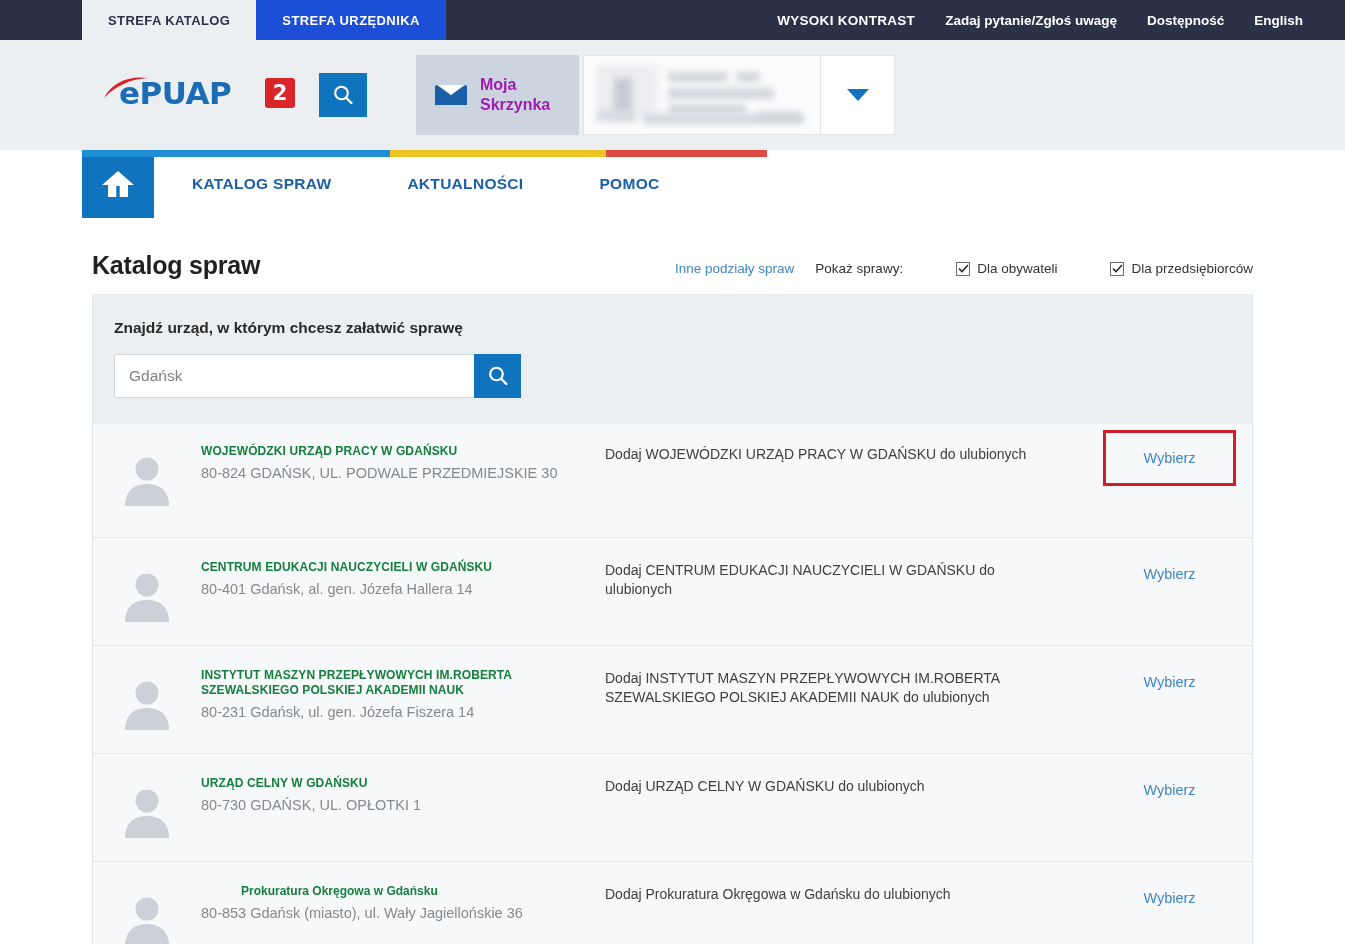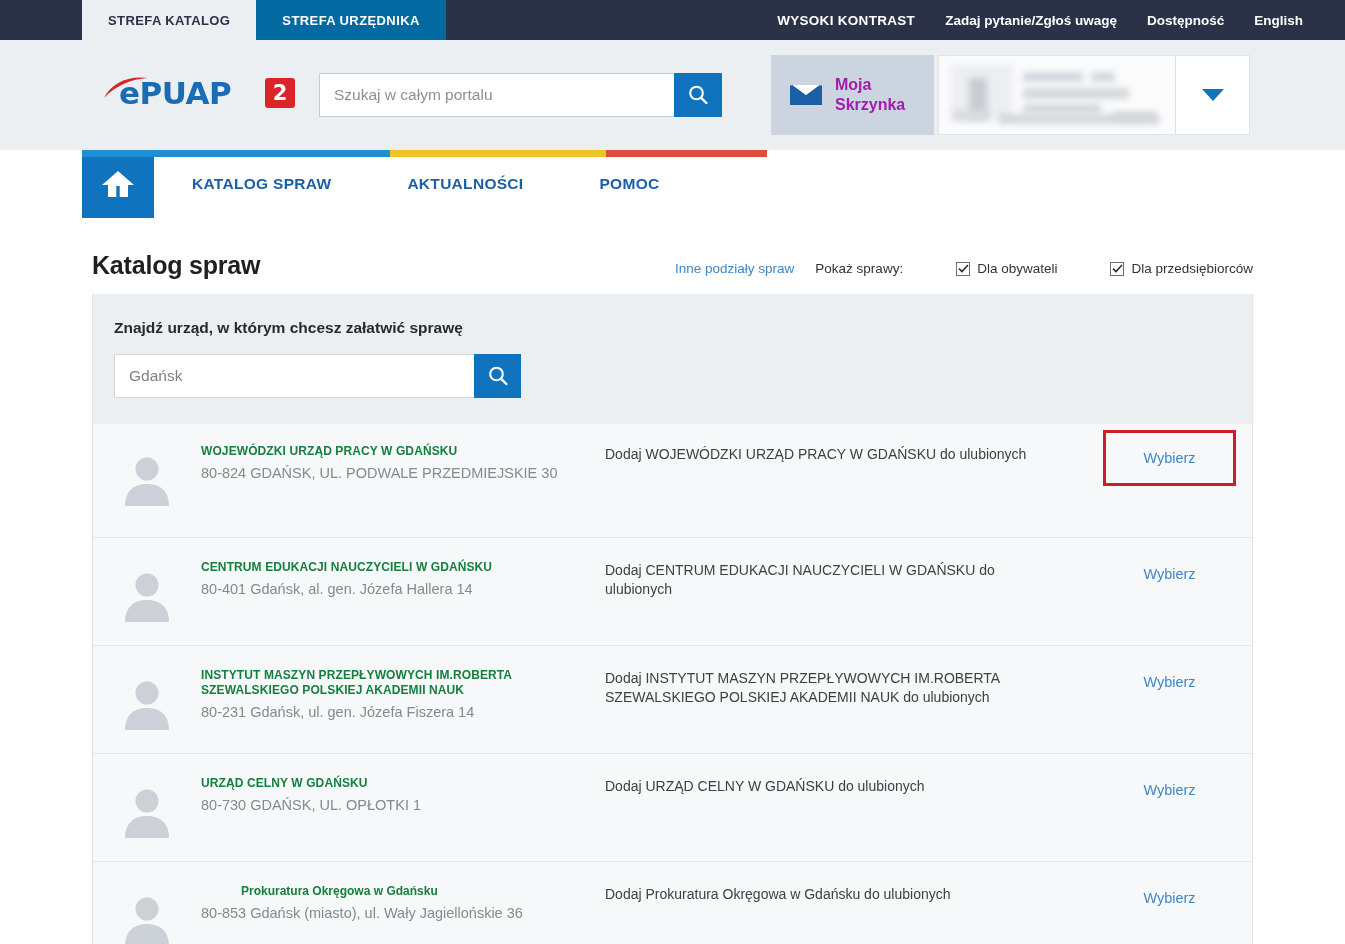--- a/index.html
+++ b/index.html
@@ -24,21 +24,21 @@
   .zone-tab {
     padding: 0 26px;
     display: flex; align-items: center;
     font-size: 13px; font-weight: bold;
     letter-spacing: 0.4px;
     color: #ffffff;
     cursor: pointer;
     white-space: nowrap;
   }
   .zone-tab.client { background: #eceff1; color: #2b3147; }
-  .zone-tab.clerk  { background: #0369a1; color: #ffffff; }
+  .zone-tab.clerk  { background: #1d4ed8; color: #ffffff; }
 
   .util-links {
     margin-left: auto;
     display: flex; align-items: center;
     gap: 30px;
     padding-right: 42px;
   }
   .util-link {
     color: #ffffff;
     font-size: 13.5px;
@@ -349,21 +349,20 @@
 
   <div class="logo">
     <svg class="logo-swoosh" viewBox="0 0 46 22">
       <path d="M1 21 C8 6 26 -2 45 1 C28 2 12 9 1 21 Z" fill="#d9252a"></path>
     </svg>
     <span class="logo-word">ePUAP</span>
     <span class="logo-badge">2</span>
   </div>
 
   <div class="search-wrap">
-    <input class="search-input" type="text" placeholder="Szukaj w całym portalu" style="">
     <button class="search-btn">
       <svg width="22" height="22" viewBox="0 0 22 22">
         <circle cx="9.5" cy="9" r="6.3" fill="none" stroke="#fff" stroke-width="2.1"></circle>
         <line x1="14.2" y1="13.8" x2="19.4" y2="19" stroke="#fff" stroke-width="2.4" stroke-linecap="round"></line>
       </svg>
     </button>
   </div>
 
   <div class="mailbox">
     <svg width="34" height="24" viewBox="0 0 34 24">

